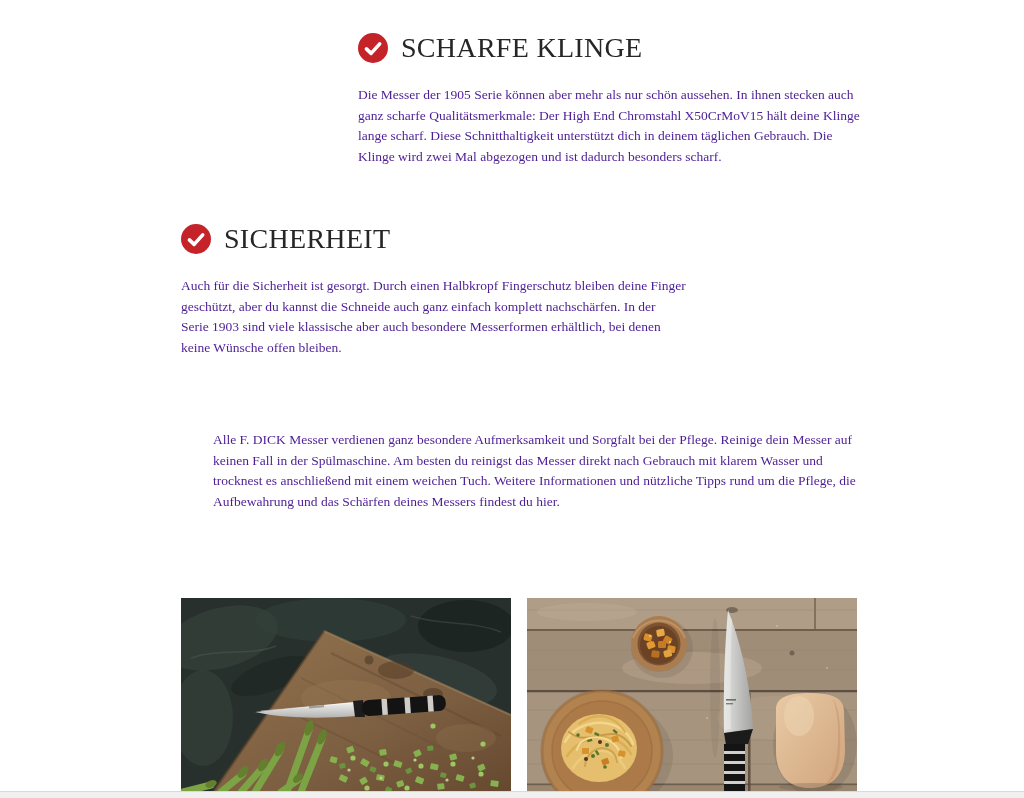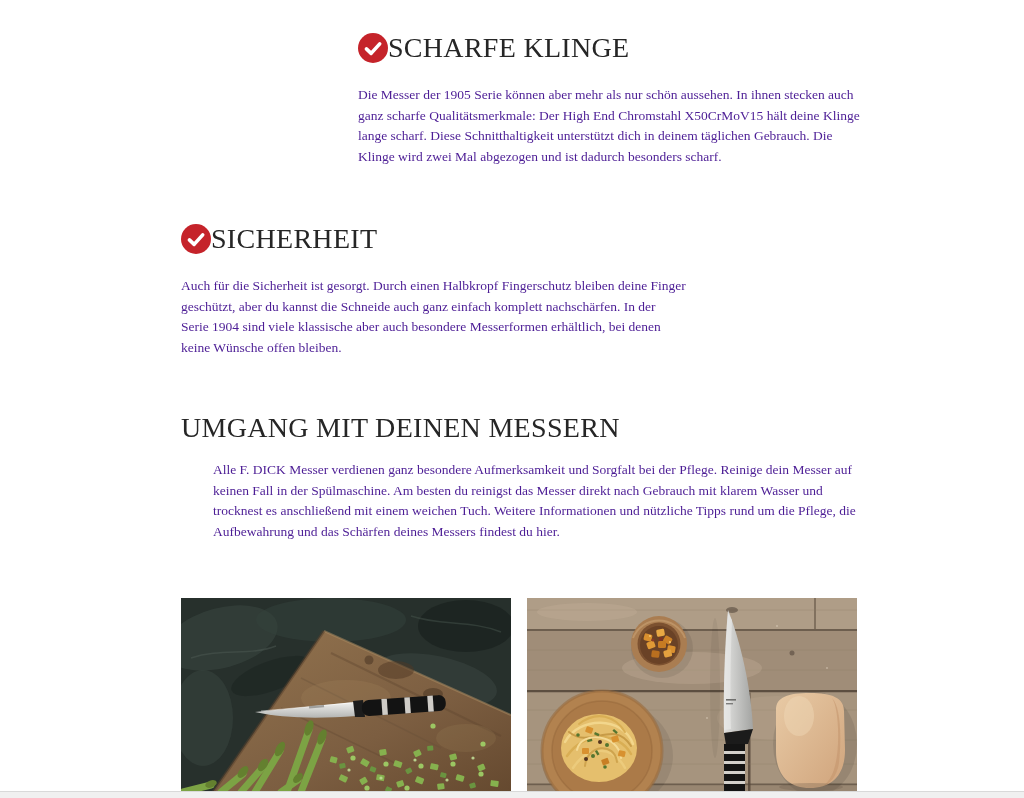--- a/index.html
+++ b/index.html
@@ -2,21 +2,21 @@
 <html><head>
 <meta charset="utf-8">
 <style>
   html, body { margin:0; padding:0; }
   body { background:#ffffff; font-family:"Liberation Serif", serif; }
   .viewport {
     position:relative; width:1024px; height:798px;
     background:#ffffff; overflow:hidden;
   }
   .feature { position:absolute; }
-  .feature-head { display:flex; align-items:center; }
+  .feature-head { display:flex; align-items:center; gap:13px; }
   .check-icon { width:30px; height:30px; flex:0 0 30px; display:block; }
   .check-icon svg { display:block; }
   h2.sec-title {
     margin:0; font-family:"Liberation Serif", serif; font-weight:400;
     font-size:28px; line-height:30px; color:#262626; letter-spacing:0.3px;
     white-space:nowrap;
   }
   p.sec-para {
     margin:22px 0 0 0; font-family:"Liberation Serif", serif;
     font-size:13.5px; line-height:20.6px; color:#4c1d95;
@@ -51,25 +51,24 @@
   <section class="feature" style="left:181px; top:224px; width:505px;">
     <div class="feature-head">
       <span class="check-icon">
         <svg viewBox="0 0 30 30" width="30" height="30" aria-hidden="true">
           <circle cx="15" cy="15" r="15" fill="#C5232A"></circle>
           <path d="M8.4 15.9 L13.1 20.4 L21.7 10.9" fill="none" stroke="#ffffff" stroke-width="3.6" stroke-linecap="round" stroke-linejoin="round"></path>
         </svg>
       </span>
       <h2 class="sec-title">SICHERHEIT</h2>
     </div>
-    <p class="sec-para">Auch für die Sicherheit ist gesorgt. Durch einen Halbkropf Fingerschutz bleiben deine Finger geschützt, aber du kannst die Schneide auch ganz einfach komplett nachschärfen. In der Serie 1904 sind viele klassische aber auch besondere Messerformen erhältlich, bei denen keine Wünsche offen bleiben.</p>
+    <p class="sec-para">Auch für die Sicherheit ist gesorgt. Durch einen Halbkropf Fingerschutz bleiben deine Finger geschützt, aber du kannst die Schneide auch ganz einfach komplett nachschärfen. In der Serie 1903 sind viele klassische aber auch besondere Messerformen erhältlich, bei denen keine Wünsche offen bleiben.</p>
   </section>
 
   <section class="feature no-icon" style="left:181px; top:413px; width:676px;">
-    <h2 class="sec-title">UMGANG MIT DEINEN MESSERN</h2>
     <p class="sec-para">Alle F. DICK Messer verdienen ganz besondere Aufmerksamkeit und Sorgfalt bei der Pflege. Reinige dein Messer auf keinen Fall in der Spülmaschine. Am besten du reinigst das Messer direkt nach Gebrauch mit klarem Wasser und trocknest es anschließend mit einem weichen Tuch. Weitere Informationen und nützliche Tipps rund um die Pflege, die Aufbewahrung und das Schärfen deines Messers findest du hier.</p>
   </section>
 
   <div class="gallery">
 
     <figure title="1905 Serie Spickmesser auf Holzbrett mit Spargel">
       <svg viewBox="0 0 330 194" width="330" height="194" aria-hidden="true">
         <defs>
           <linearGradient id="woodL" x1="0" y1="0" x2="1" y2="1">
             <stop offset="0" stop-color="#93744f"></stop>

